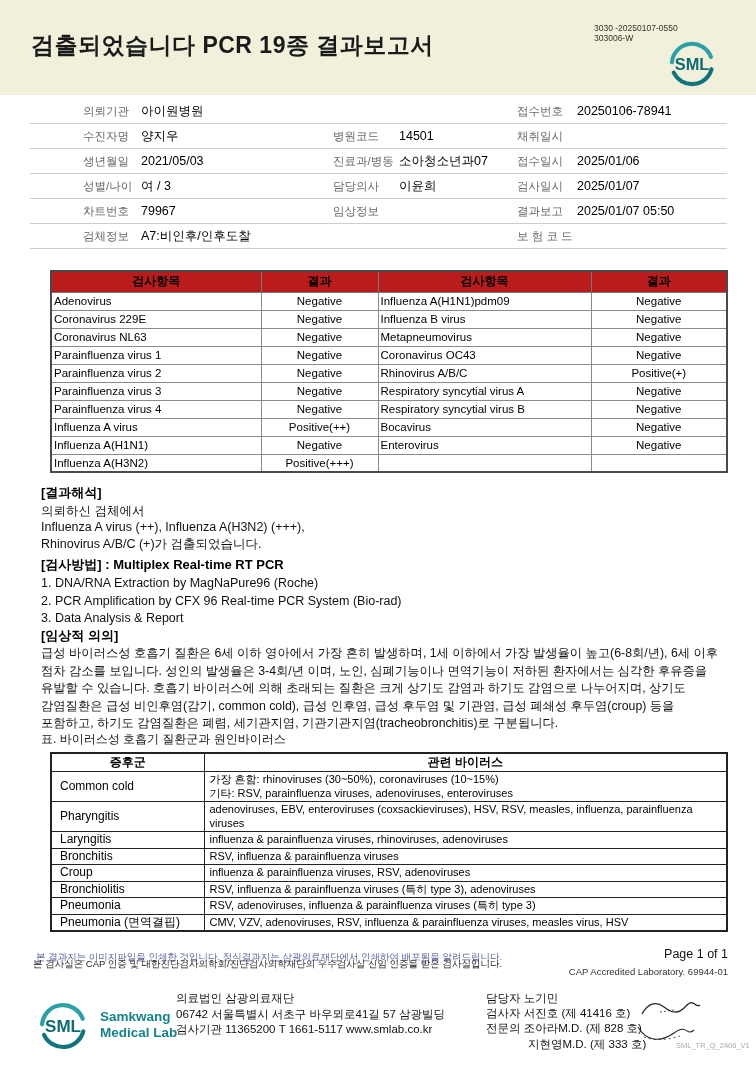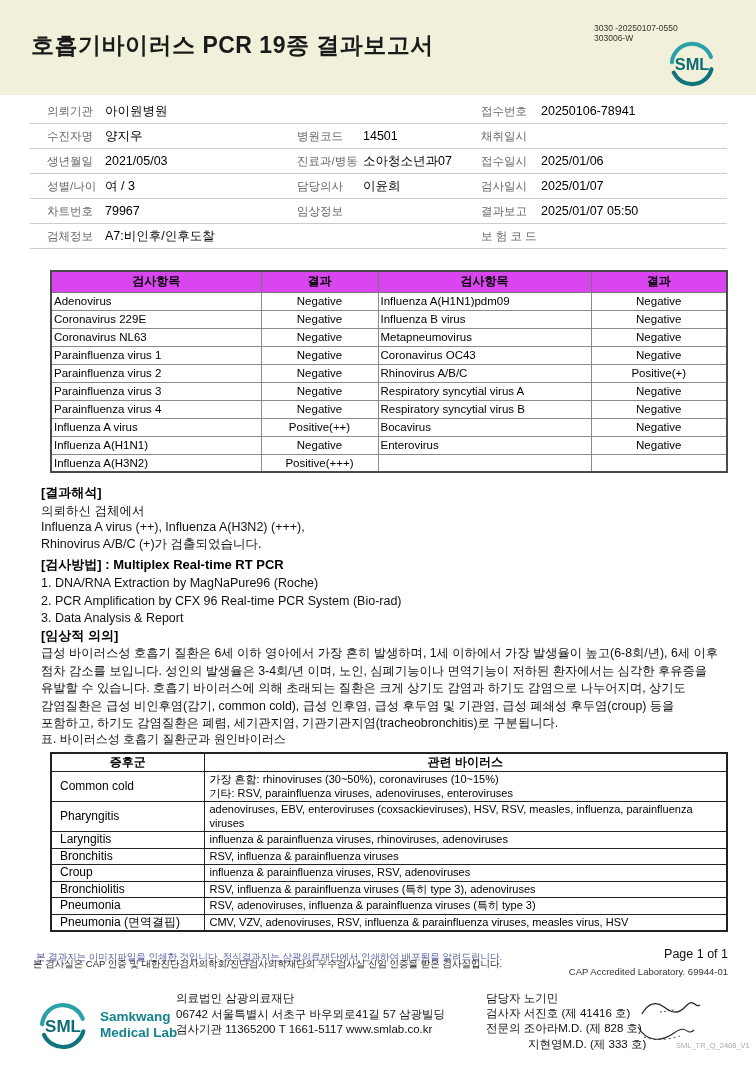--- a/index.html
+++ b/index.html
@@ -10,28 +10,28 @@
   .header-band { position:absolute; left:0; top:0; width:756px; height:95px; background:#f1f0da; }
   .report-title { position:absolute; left:31px; top:30px; font-size:23px; font-weight:bold; color:#1a1a1a; letter-spacing:.5px; }
   .doc-codes { position:absolute; left:594px; top:23px; font-size:8.5px; line-height:10px; color:#33332a; }
   .logo-main { position:absolute; left:666px; top:36px; }
 
   
   .info { position:absolute; left:30px; top:99px; width:697px; }
   .info-row { display:flex; align-items:center; height:25px; border-bottom:1px solid #cccccc; padding-left:17px; }
   .ilab { color:#666666; font-size:11.5px; flex:none; }
   .ival { color:#000000; font-size:12.5px; flex:none; }
-  .l1 { width:58px; } .v1 { width:192px; }
+  .l1 { width:58px;margin-left:36px; } .v1 { width:192px; }
   .l2 { width:66px; } .v2 { width:118px; }
   .l3 { width:60px; } .v3 { flex:1; }
 
   
   .results { position:absolute; left:50px; top:270px; }
   table.results-t { border-collapse:collapse; table-layout:fixed; width:676px; border:2px solid #4a4a4a; }
-  .results-t th { background:#d946ef; border:1px solid #777777; font-size:12px; font-weight:bold; height:21px; color:#000; }
+  .results-t th { background:#b91c1c; border:1px solid #777777; font-size:12px; font-weight:bold; height:21px; color:#000; }
   .results-t td { border:1px solid #8a8a8a; font-size:11.5px; height:18px; padding:0 2px 0 2px; color:#000; overflow:hidden; white-space:nowrap; }
   .results-t td.res { text-align:center; padding:0; }
   .red { color:#e80000; }
 
   
   .sec-head { position:absolute; left:41px; font-weight:bold; font-size:13px; color:#000; }
   .sec-body { position:absolute; left:41px; white-space:pre-line; font-size:12.5px; line-height:16.3px; color:#111; }
 
   
   .tbl-caption { position:absolute; left:41px; top:731px; font-size:12px; color:#111; }
@@ -55,21 +55,21 @@
   .sig2 { position:absolute; left:634px; top:1021px; }
   .version { position:absolute; left:676px; top:1041px; font-size:7.5px; color:#aaaaaa; }
   .teal-txt { fill:#0d6b74; font-weight:bold; font-family:"Liberation Sans","DejaVu Sans",sans-serif; }
 </style>
 </head>
 <body>
 
 <div class="page">
 
   <div class="header-band">
-    <div class="report-title">호흡기바이러스 PCR 19종 결과보고서</div>
+    <div class="report-title">검출되었습니다 PCR 19종 결과보고서</div>
     <div class="doc-codes">
       <div>3030 -20250107-0550</div>
       <div>303006-W</div>
     </div>
     <svg class="logo-main" width="52" height="52" viewBox="0 0 54 54">
       <path d="M6.1 27.2 A21 21 0 0 1 46.7 21.8" stroke="#2ba0a6" stroke-width="4.2" fill="none" stroke-linecap="round"></path>
       <path d="M47.3 34.4 A21 21 0 0 1 8 37.9" stroke="#0f747c" stroke-width="4.2" fill="none" stroke-linecap="round"></path>
       <text class="teal-txt" x="27" y="35" text-anchor="middle" font-size="17">SML</text>
     </svg>
   </div>

